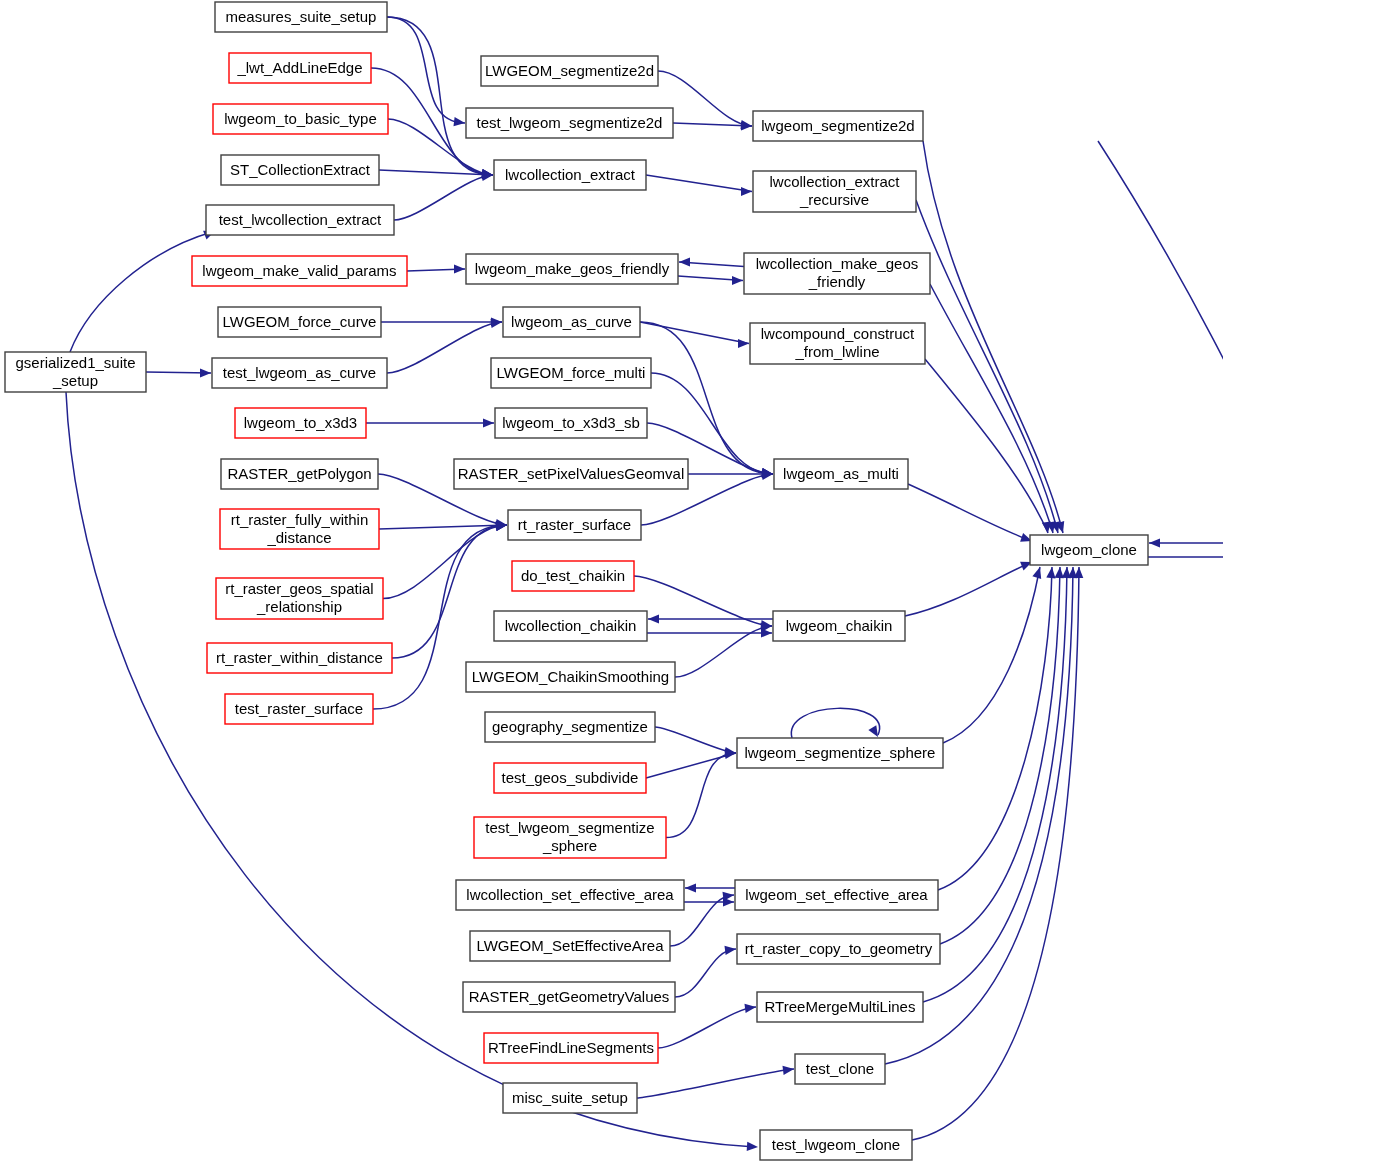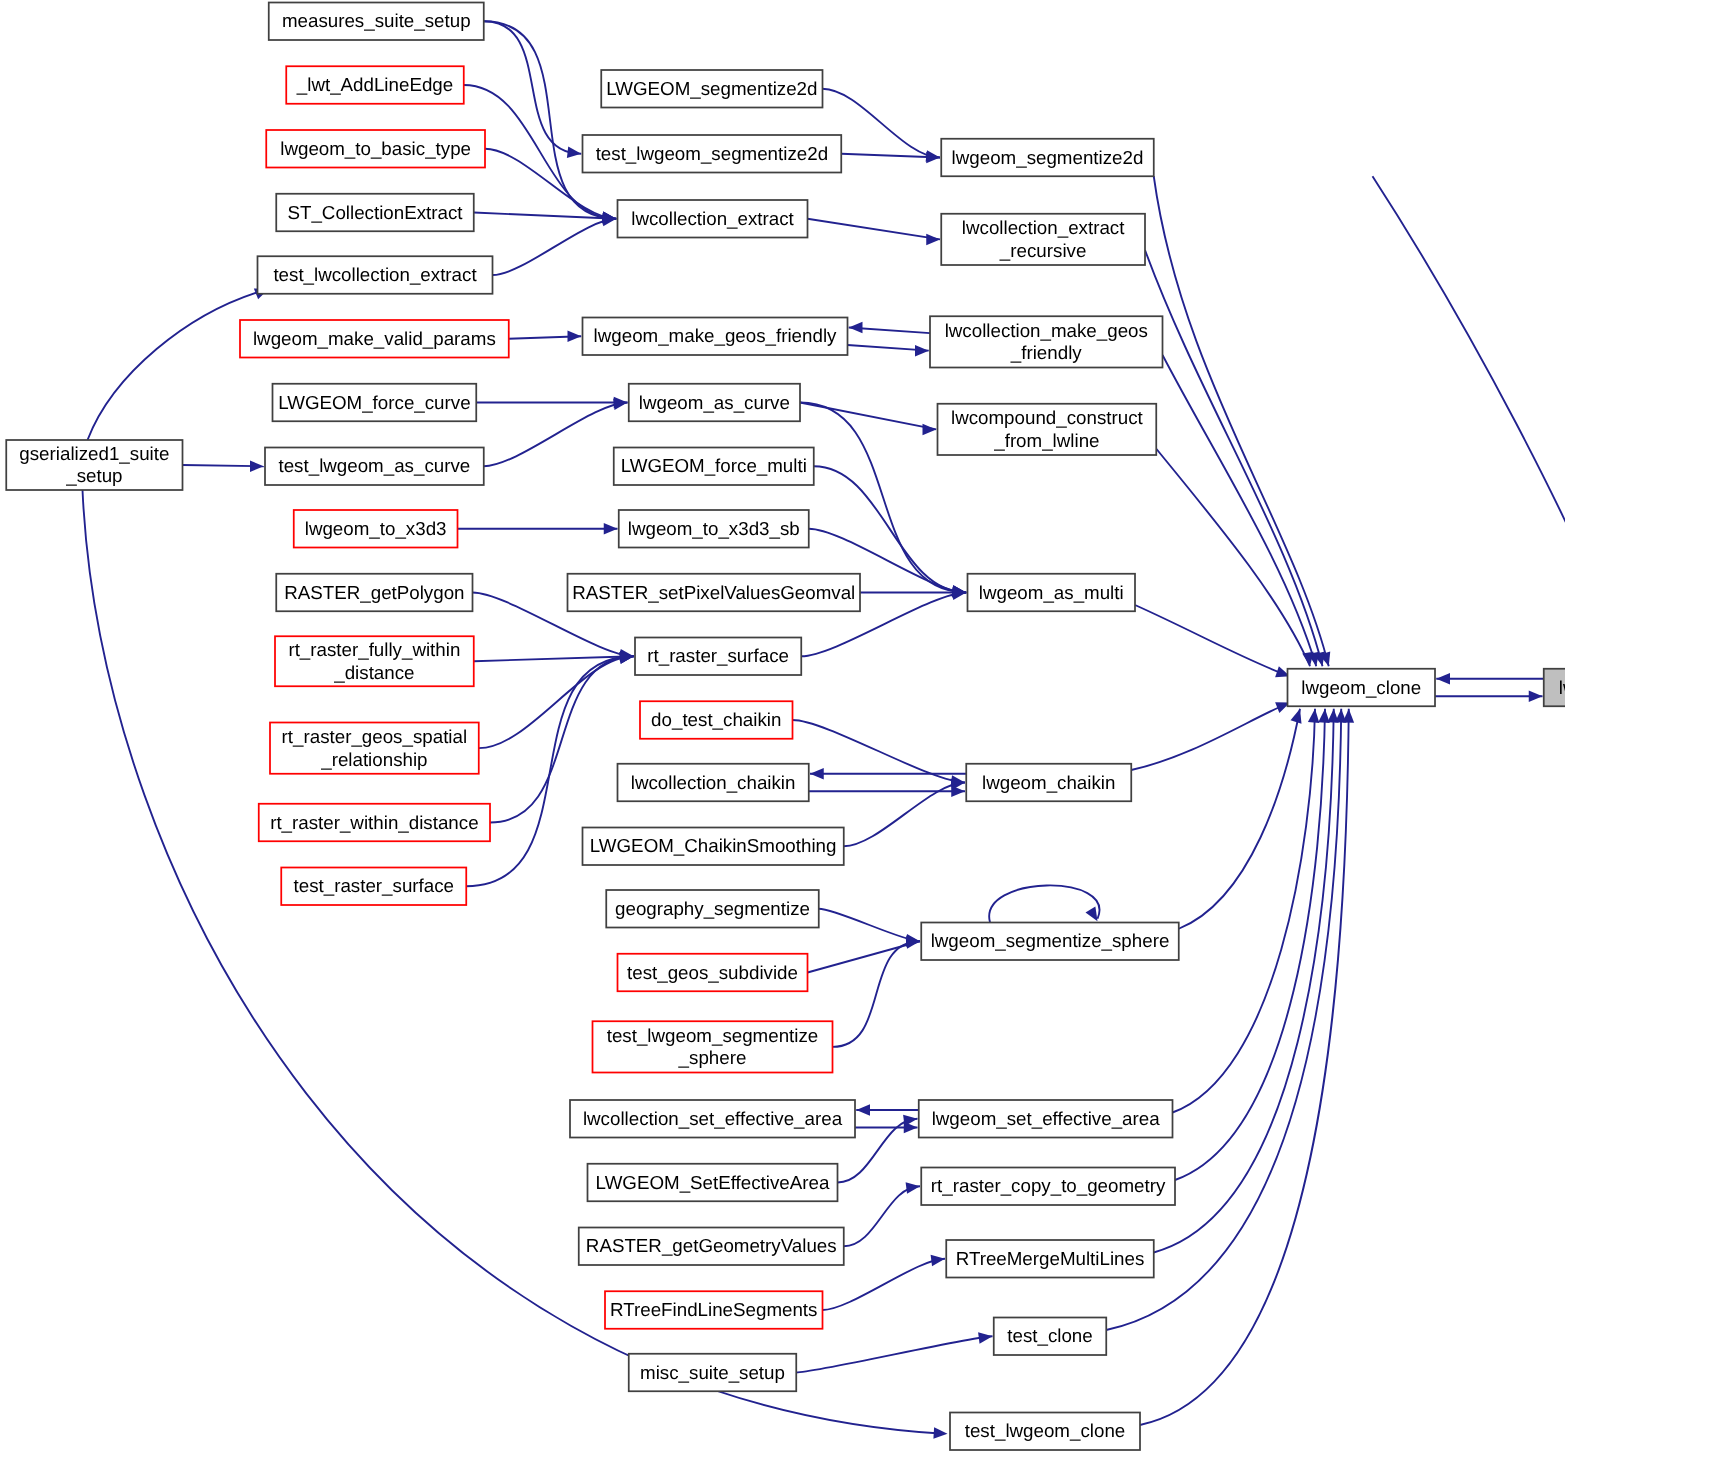--- a/index.html
+++ b/index.html
@@ -1,17 +1,17 @@
 <!DOCTYPE html>
 <html><head>
 <meta charset="utf-8">
 <style>
   html,body{margin:0;padding:0;background:#ffffff;}
   body{font-family:"Liberation Sans", sans-serif;}
-  #canvas-wrap{position:relative;width:1223px;height:1174px;background:#fff;overflow:hidden;padding-left:29px;}
+  #canvas-wrap{position:relative;width:1223px;height:1174px;background:#fff;overflow:hidden;}
   svg#graph{position:absolute;left:0;top:0;width:1385px;height:1174px;}
   .node-rect{fill:#ffffff;stroke:#404040;stroke-width:1.4;}
   .node-rect.red{stroke:#ff0000;stroke-width:1.4;}
   .node-rect.hl{fill:#bfbfbf;stroke:#404040;stroke-width:1.4;}
   .node-label{font-family:"Liberation Sans", sans-serif;font-size:15px;fill:#000000;text-anchor:middle;dominant-baseline:middle;}
   .edge{fill:none;stroke:#22228f;stroke-width:1.5;}
   .arrowfill{fill:#22228f;stroke:none;}
 </style>
 </head>
 <body>

